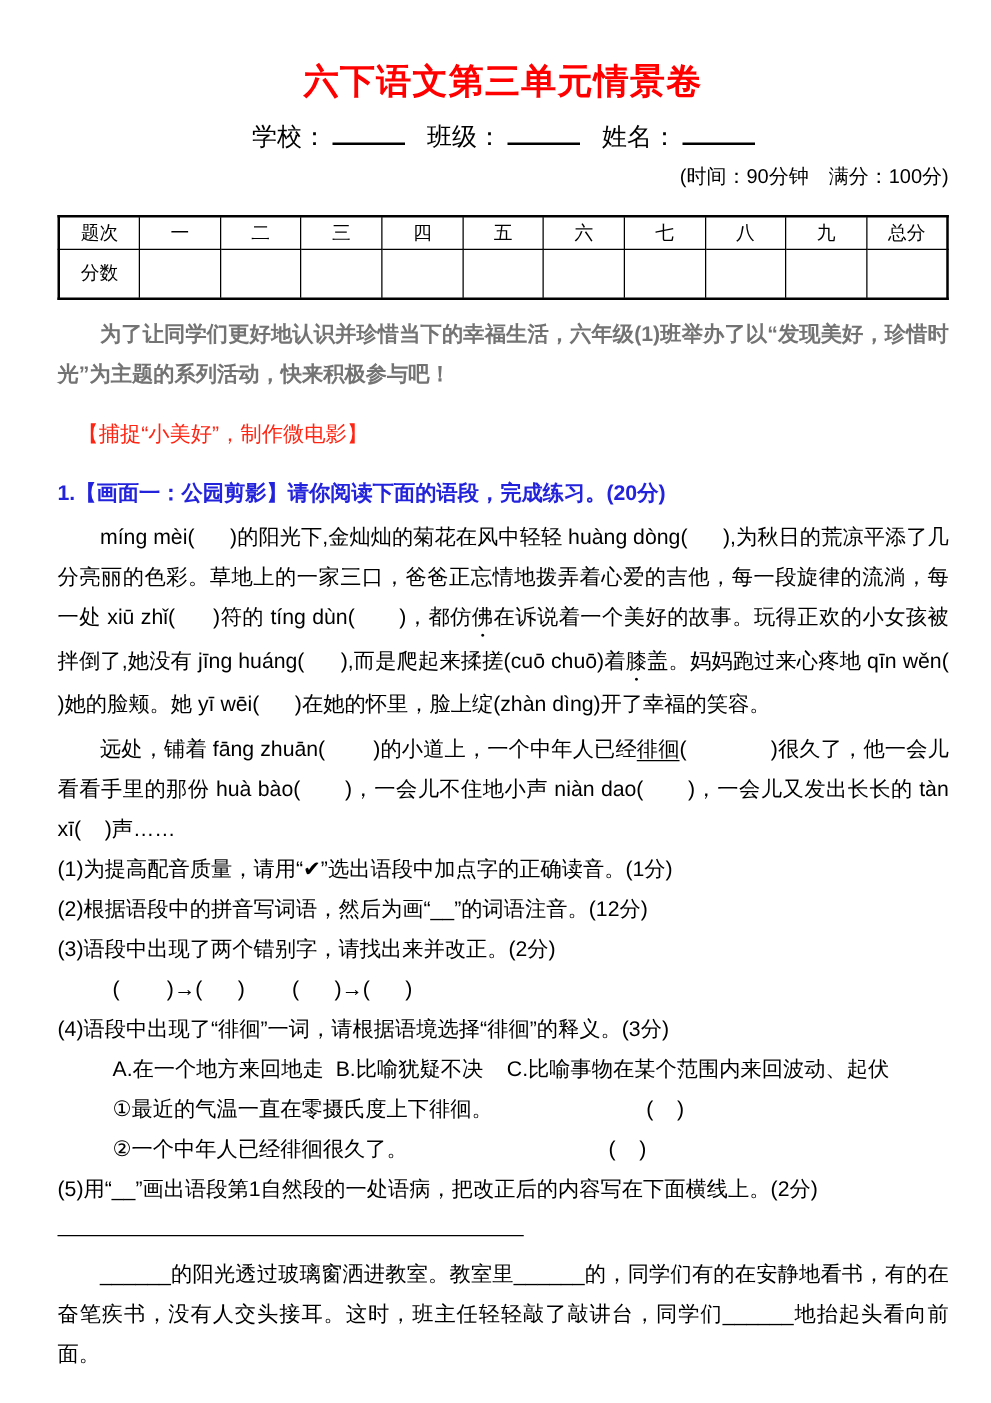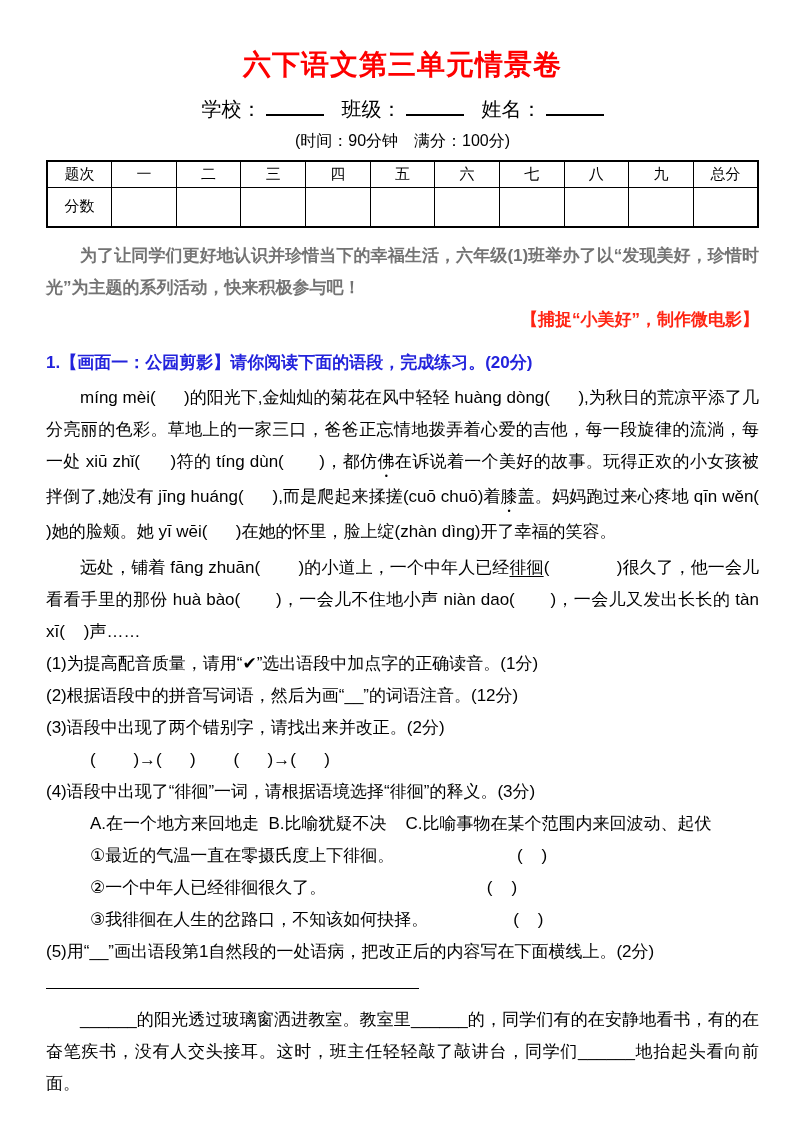--- a/index.html
+++ b/index.html
@@ -32,23 +32,23 @@
   .blank{
     display:inline-block;
     width:58px;
     border-bottom:2px solid #000;
     height:1em;
     margin:0 18px 0 4px;
     vertical-align:baseline;
   }
   .blank.last{margin-right:0;}
   .meta{
-    text-align:center;
+    text-align:right;
     font-size:16px;
-    margin:0 0 8px 0;
+    margin:0 0 20px 0;
   }
   table.score{
     width:100%;
     border-collapse:collapse;
     border:2px solid #000;
     table-layout:fixed;
     margin:0 0 12px 0;
     font-size:15px;
   }
   table.score th,table.score td{
@@ -63,25 +63,25 @@
   table.score td.rowlabel{text-align:center;}
   .intro{
     margin:4px 0 0 0;
     color:#737373;
     font-weight:bold;
     line-height:32px;
     text-indent:2em;
     text-align:justify;
   }
   .banner{
-    margin:0;
+    margin:16px;
     color:#ff2513;
-    font-weight:bold;
+    font-weight:normal;
     line-height:32px;
-    text-align:right;
+    text-align:left;
   }
   .task{
     margin:4px 0 0 0;
     color:#ed7c31;
     font-weight:bold;
     font-size:16px;
     line-height:30px;
     text-decoration:underline;
   }
   .qhead{
@@ -181,20 +181,19 @@
   <p class="para pre"><span>远处，铺着 fāng zhuān(        )的小道上，一个中年人已经</span><span class="u">徘徊</span><span>(              )很久了，他一会儿看看手里的那份 huà bào(       )，一会儿不住地小声 niàn dao(       )，一会儿又发出长长的 tàn xī(    )声……</span></p>
 
   <p class="line pre">(1)为提高配音质量，请用“✔”选出语段中加点字的正确读音。(1分)</p>
   <p class="line pre">(2)根据语段中的拼音写词语，然后为画“__”的词语注音。(12分)</p>
   <p class="line pre">(3)语段中出现了两个错别字，请找出来并改正。(2分)</p>
   <p class="line pre sub-indent">(        )→(      )        (      )→(      )</p>
   <p class="line pre">(4)语段中出现了“徘徊”一词，请根据语境选择“徘徊”的释义。(3分)</p>
   <p class="line pre sub-indent">A.在一个地方来回地走  B.比喻犹疑不决    C.比喻事物在某个范围内来回波动、起伏</p>
   <p class="line pre sub-indent">①最近的气温一直在零摄氏度上下徘徊。                          (    )</p>
   <p class="line pre sub-indent">②一个中年人已经徘徊很久了。                                  (    )</p>
-  <p class="line pre sub-indent">③我徘徊在人生的岔路口，不知该如何抉择。                  (    )</p>
   <p class="line pre">(5)用“__”画出语段第1自然段的一处语病，把改正后的内容写在下面横线上。(2分)</p>
 
   <p class="answer-line"><span class="blank-long"></span></p>
 
   <p class="para pre">______的阳光透过玻璃窗洒进教室。教室里______的，同学们有的在安静地看书，有的在奋笔疾书，没有人交头接耳。这时，班主任轻轻敲了敲讲台，同学们______地抬起头看向前面。</p>
 
 </div>
 
 </body></html>

